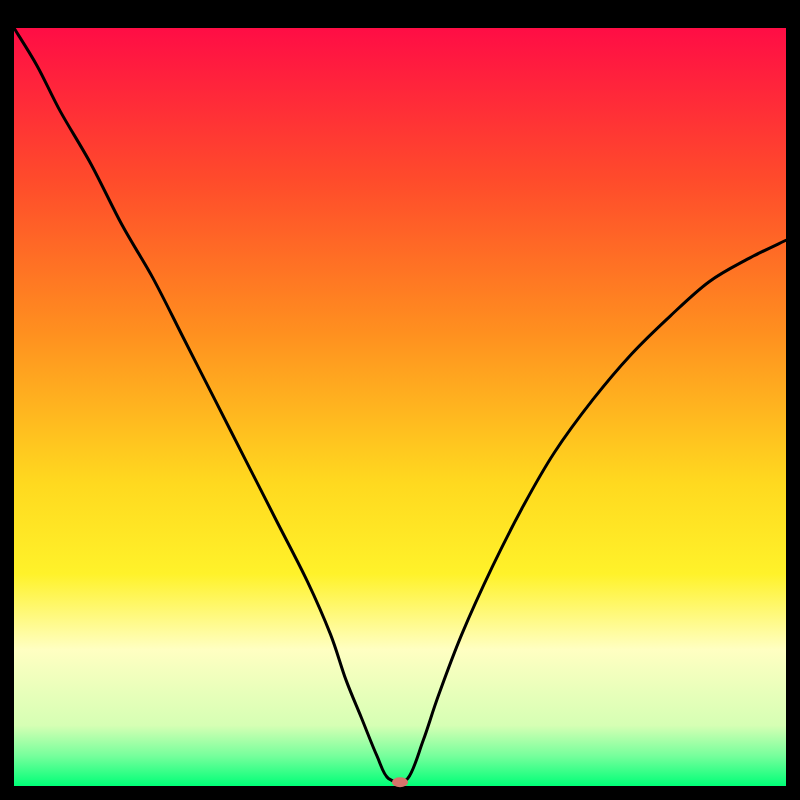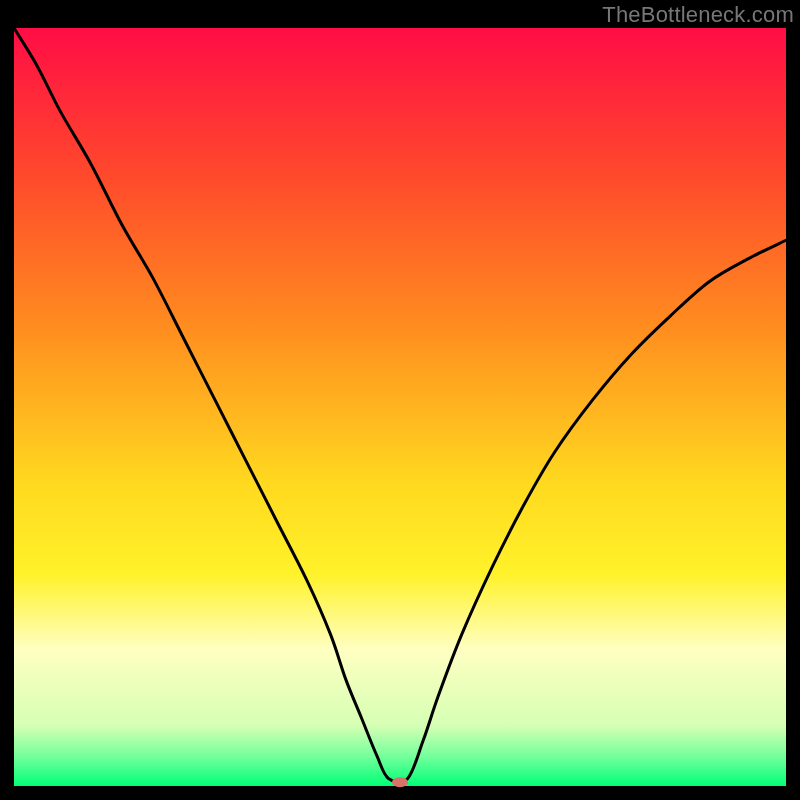--- a/index.html
+++ b/index.html
@@ -24,21 +24,20 @@
     z-index: 10;
   }
   svg {
     display: block;
   }
 </style>
 </head>
 <body>
 
 <div class="chart-container">
-  <div class="watermark">TheBottleneck.com</div>
   <svg id="chart-svg" width="800" height="800" viewBox="0 0 800 800">
     <defs>
       <linearGradient id="bg-grad" x1="0" y1="0" x2="0" y2="1">
           <stop offset="0%" stop-color="#ff0d45"></stop>
           <stop offset="20%" stop-color="#ff4b2b"></stop>
           <stop offset="40%" stop-color="#ff8f1f"></stop>
           <stop offset="60%" stop-color="#ffd91f"></stop>
           <stop offset="72%" stop-color="#fff22a"></stop>
           <stop offset="82%" stop-color="#ffffc2"></stop>
           <stop offset="92%" stop-color="#d6ffb4"></stop>

